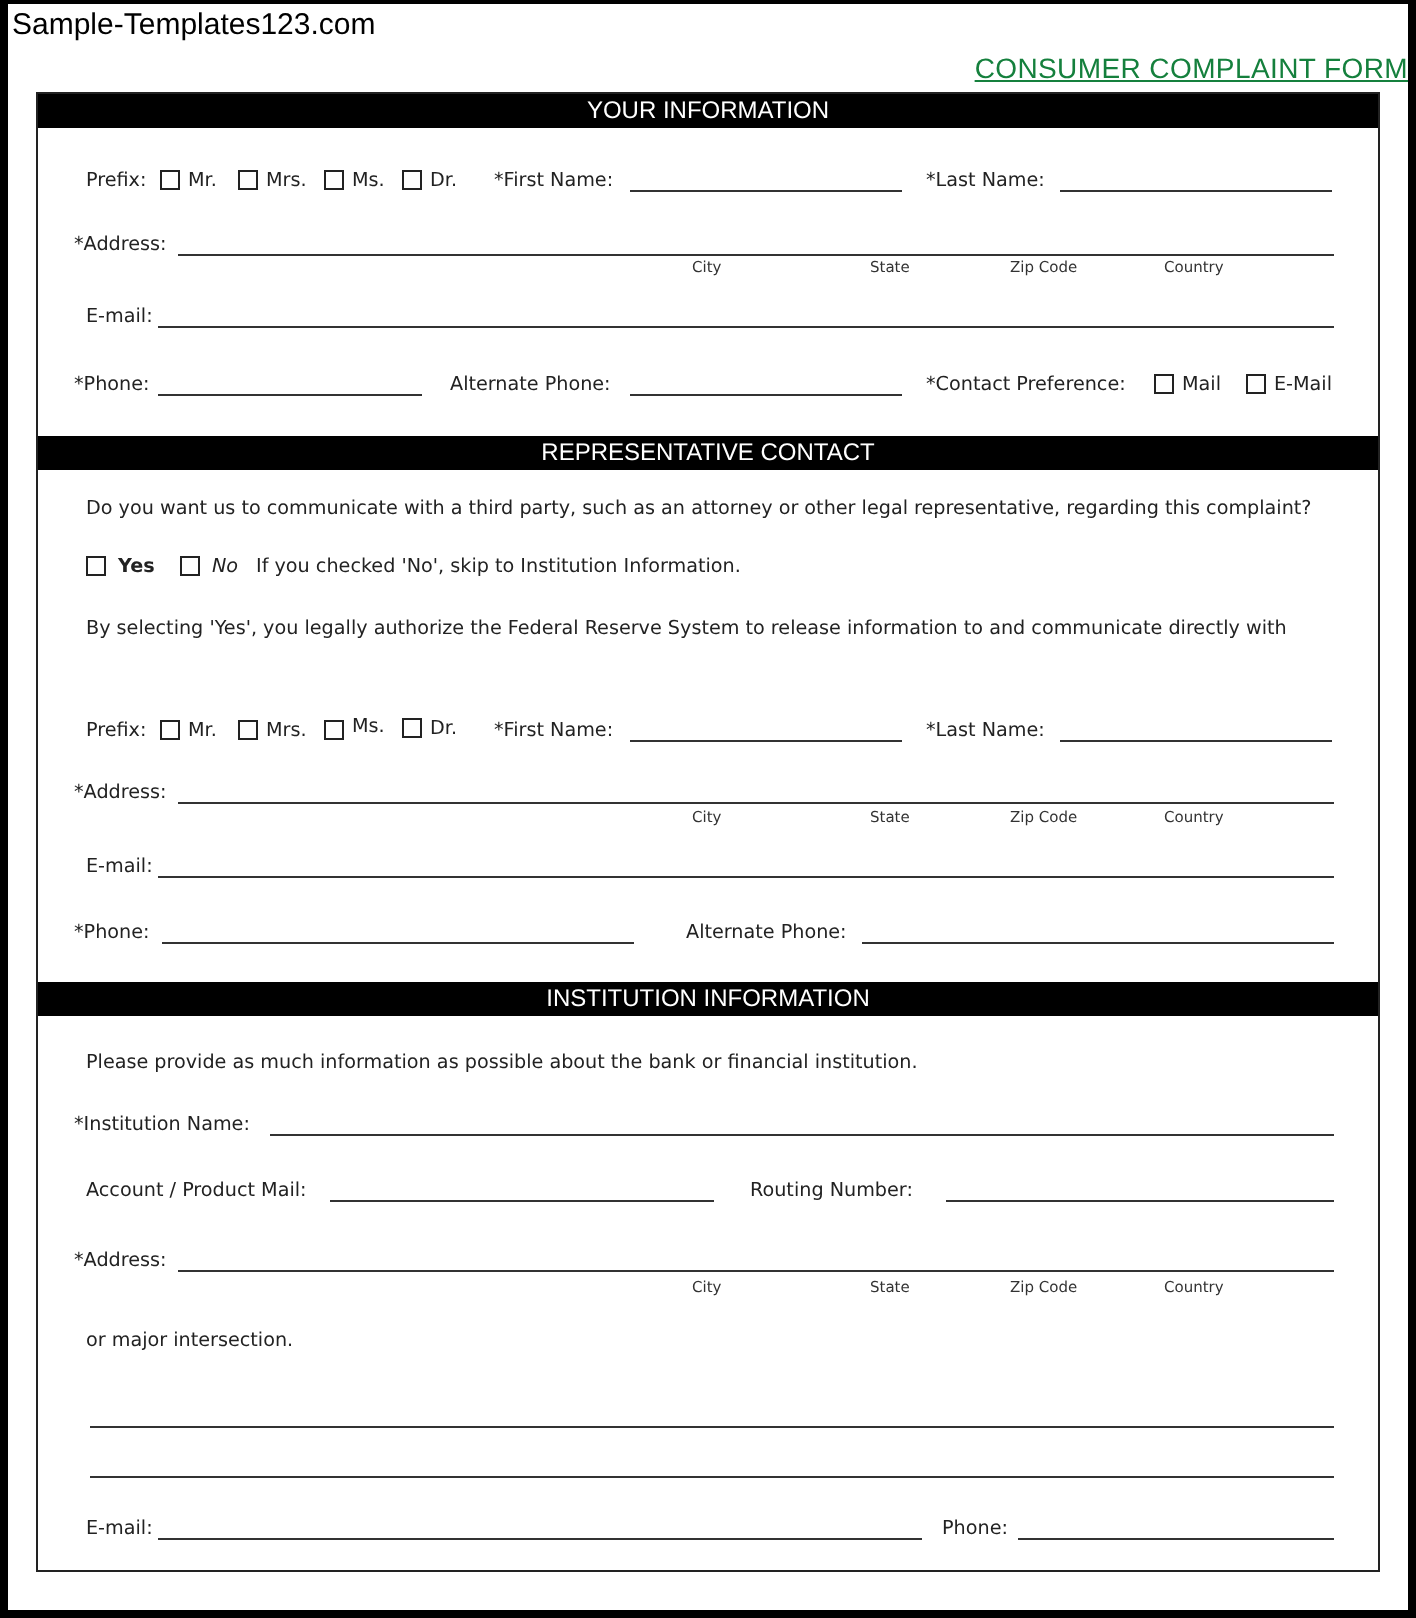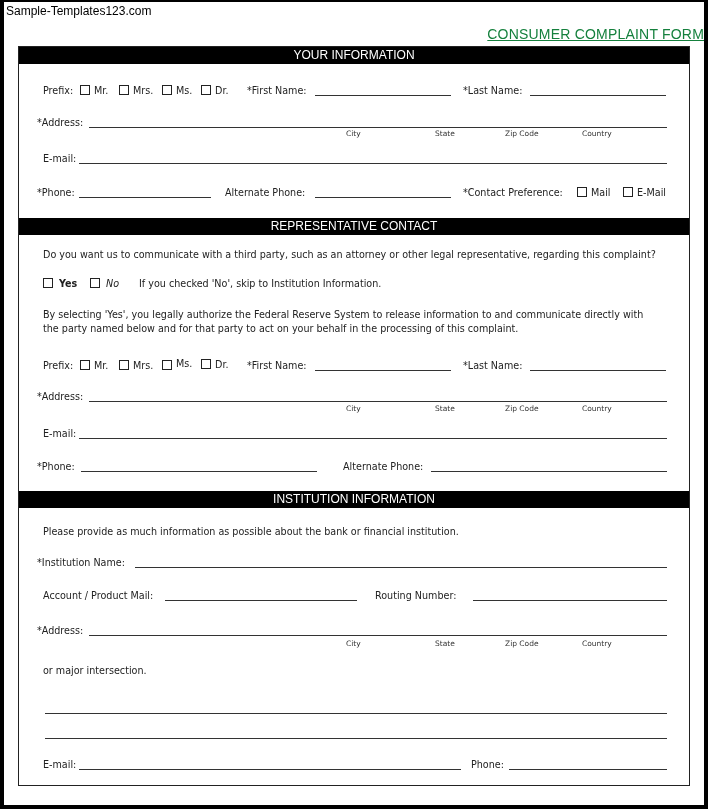--- a/index.html
+++ b/index.html
@@ -4,21 +4,21 @@
 <style>
   * { box-sizing: border-box; margin: 0; padding: 0; }
   html, body { width: 708px; height: 809px; background: #000; overflow: hidden; }
   body { font-family: "DejaVu Sans", sans-serif; color: #111; }
   .page {
     position: absolute; left: 4px; top: 2px; width: 700px; height: 803px;
     background: #fff;
   }
   .watermark {
     position: absolute; left: 2px; top: 2px;
-    font-family: "Liberation Sans", sans-serif; font-size: 12px; color: #000;
+    font-family: "Liberation Sans", sans-serif; font-size: 15px; color: #000;
   }
   .doc-title {
     position: absolute; left: 0; width: 100%; top: 24px; text-align: right;
     font-family: "Liberation Sans", sans-serif; font-size: 14px; letter-spacing: 0.2px; color: #15803d; text-decoration: underline;
   }
   .form-frame {
     position: absolute; left: 14px; top: 44px; width: 672px; height: 740px;
     border: 1.5px solid #222;
   }
   .bar {
@@ -79,25 +79,24 @@
     <span class="cb" style="left:604px; top:140px;"></span>
     <span class="t" style="left:618px; top:140px;">E-Mail</span>
 
     <div class="bar" style="top:171px;">REPRESENTATIVE CONTACT</div>
 
     <span class="t" style="left:24px; top:202px;">Do you want us to communicate with a third party, such as an attorney or other legal representative, regarding this complaint?</span>
     <span class="cb" style="left:24px; top:231px;"></span>
     <span class="t" style="left:40px; top:231px;font-weight:bold;">Yes</span>
     <span class="cb" style="left:71px; top:231px;"></span>
     <span class="t" style="left:87px; top:231px;font-style:italic;">No</span>
-    <span class="t" style="left:120px; top:231px;">If you checked 'No', skip to Institution Information.</span>
+    <span class="t" style="left:109px; top:231px;">If you checked 'No', skip to Institution Information.</span>
 
     <div class="p" style="left:24px; top:261px;">
       <div>By selecting 'Yes', you legally authorize the Federal Reserve System to release information to and communicate directly with</div>
-      <div>the party named below and for that party to act on your behalf in the processing of this complaint.</div>
     </div>
 
     <span class="t" style="left:24px; top:313px;">Prefix:</span>
     <span class="cb" style="left:61px; top:313px;"></span>
     <span class="t" style="left:75px; top:313px;">Mr.</span>
     <span class="cb" style="left:100px; top:313px;"></span>
     <span class="t" style="left:114px; top:313px;">Mrs.</span>
     <span class="cb" style="left:143px; top:313px;"></span>
     <span class="t" style="left:157px; top:311px;">Ms.</span>
     <span class="cb" style="left:182px; top:312px;"></span>

